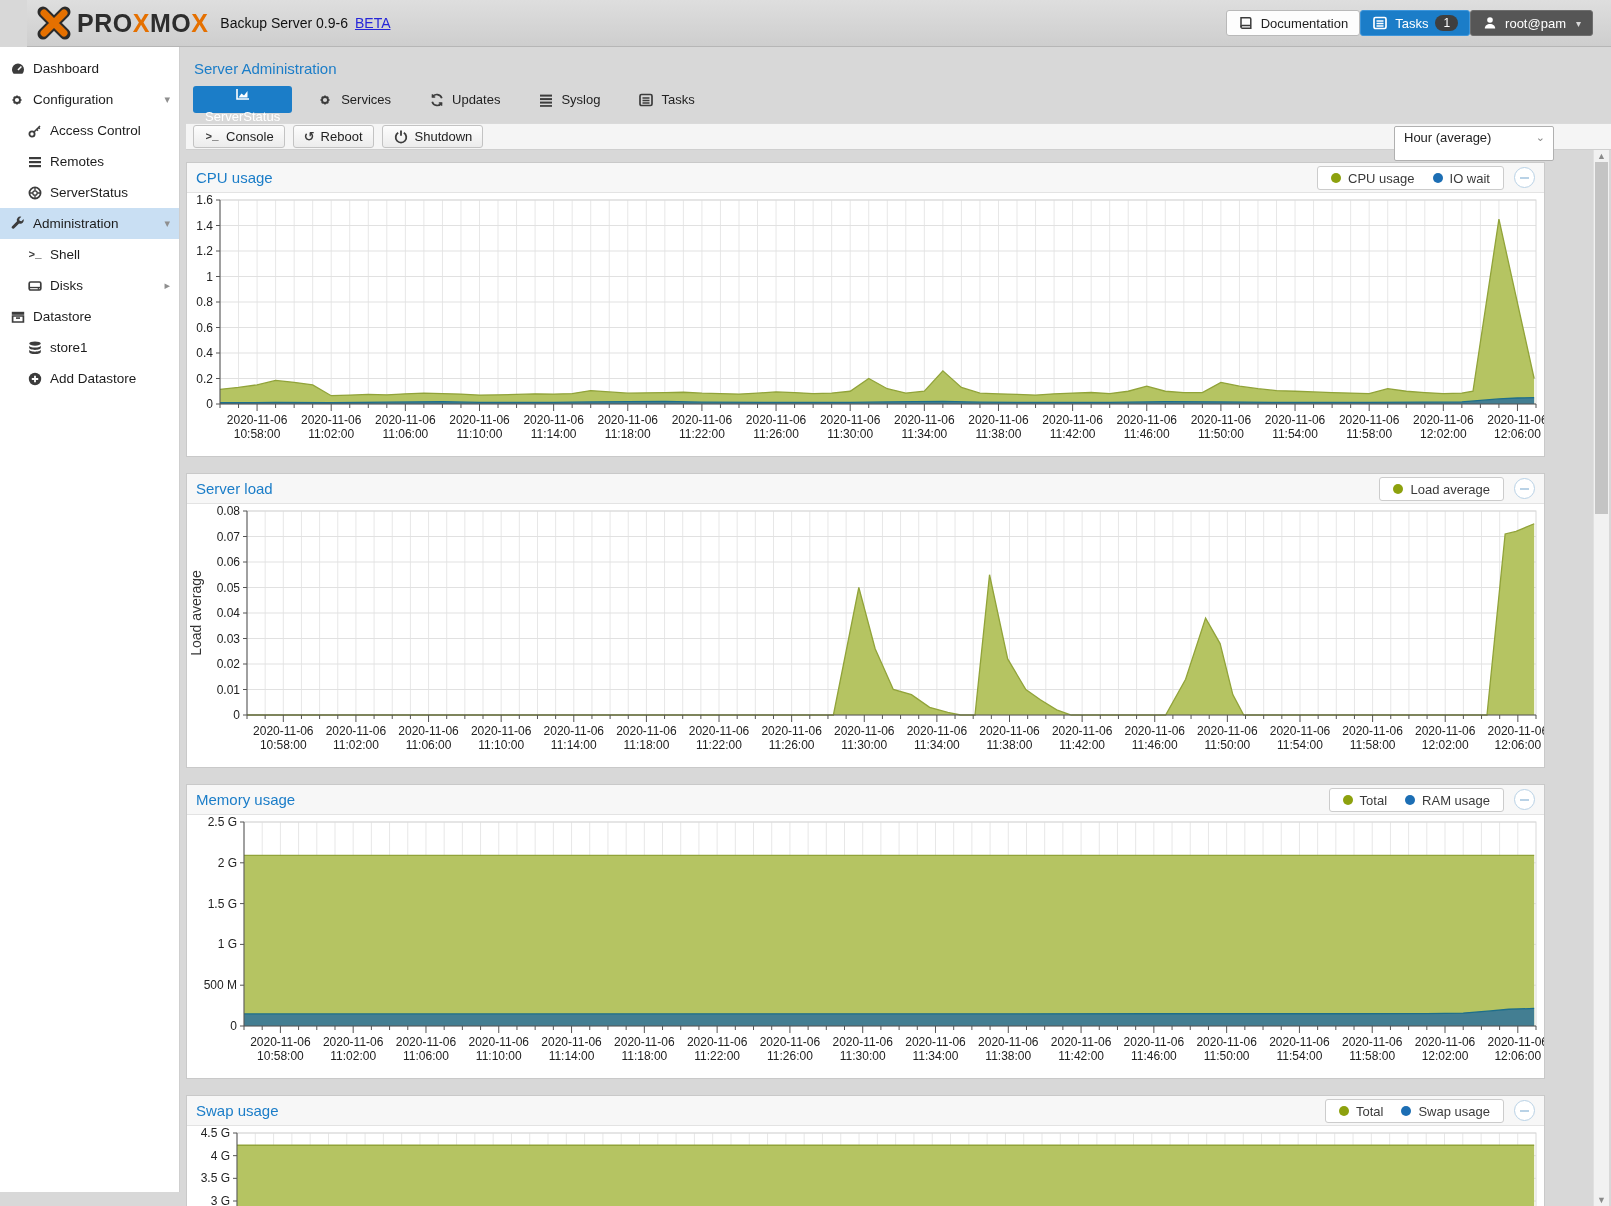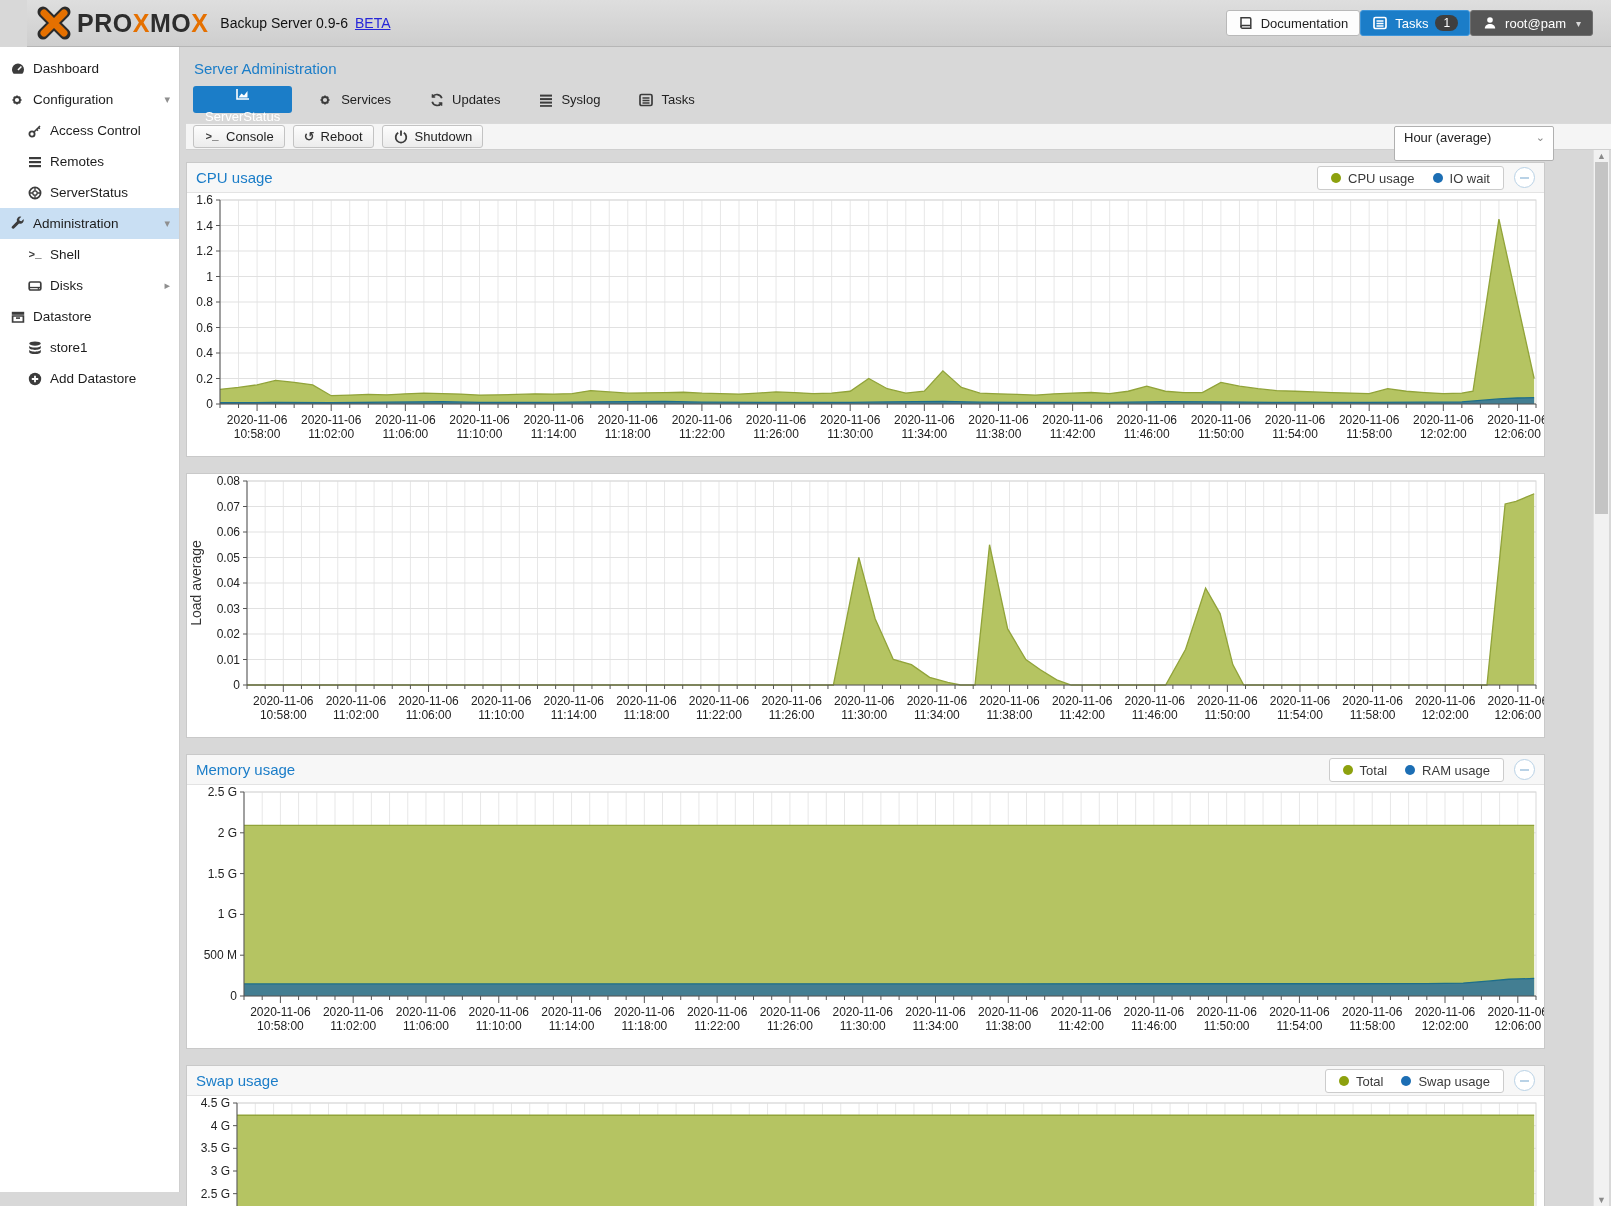--- a/index.html
+++ b/index.html
@@ -501,20 +501,32 @@
             <text x="1182.1830985915492" y="245" text-anchor="middle" font-size="12" fill="#222">11:58:00</text>
             <text x="1256.3239436619717" y="231" text-anchor="middle" font-size="12" fill="#222">2020-11-06</text>
             <text x="1256.3239436619717" y="245" text-anchor="middle" font-size="12" fill="#222">12:02:00</text>
             <text x="1330.4647887323945" y="231" text-anchor="middle" font-size="12" fill="#222">2020-11-06</text>
             <text x="1330.4647887323945" y="245" text-anchor="middle" font-size="12" fill="#222">12:06:00</text>
           </svg>
         </div>
     </div>
 
     <div class="panel">
+      <div class="panel-hd">
+        <span class="panel-title">Server load</span>
+        <div class="legend">
+            <span class="lg-item">
+              <span class="dot" style="background: rgb(141, 161, 14);"></span>
+              <span>Load average</span>
+            </span>
+          </div>
+        <div class="collapse-btn">
+            <span class="minus"></span>
+          </div>
+      </div>
       <div class="chart-body">
           <svg viewBox="0 0 1357 263" width="1357" height="263" font-family="Liberation Sans, DejaVu Sans, sans-serif">
             <rect x="0" y="0" width="1357" height="263" fill="#ffffff"></rect>
             <line x1="78.15492957746478" x2="78.15492957746478" y1="7" y2="211" stroke="#e7e7e7" stroke-width="1"></line>
             <line x1="96.30985915492957" x2="96.30985915492957" y1="7" y2="211" stroke="#e7e7e7" stroke-width="1"></line>
             <line x1="114.46478873239437" x2="114.46478873239437" y1="7" y2="211" stroke="#e7e7e7" stroke-width="1"></line>
             <line x1="132.61971830985914" x2="132.61971830985914" y1="7" y2="211" stroke="#e7e7e7" stroke-width="1"></line>
             <line x1="150.77464788732397" x2="150.77464788732397" y1="7" y2="211" stroke="#e7e7e7" stroke-width="1"></line>
             <line x1="168.92957746478874" x2="168.92957746478874" y1="7" y2="211" stroke="#e7e7e7" stroke-width="1"></line>
             <line x1="187.0845070422535" x2="187.0845070422535" y1="7" y2="211" stroke="#e7e7e7" stroke-width="1"></line>

